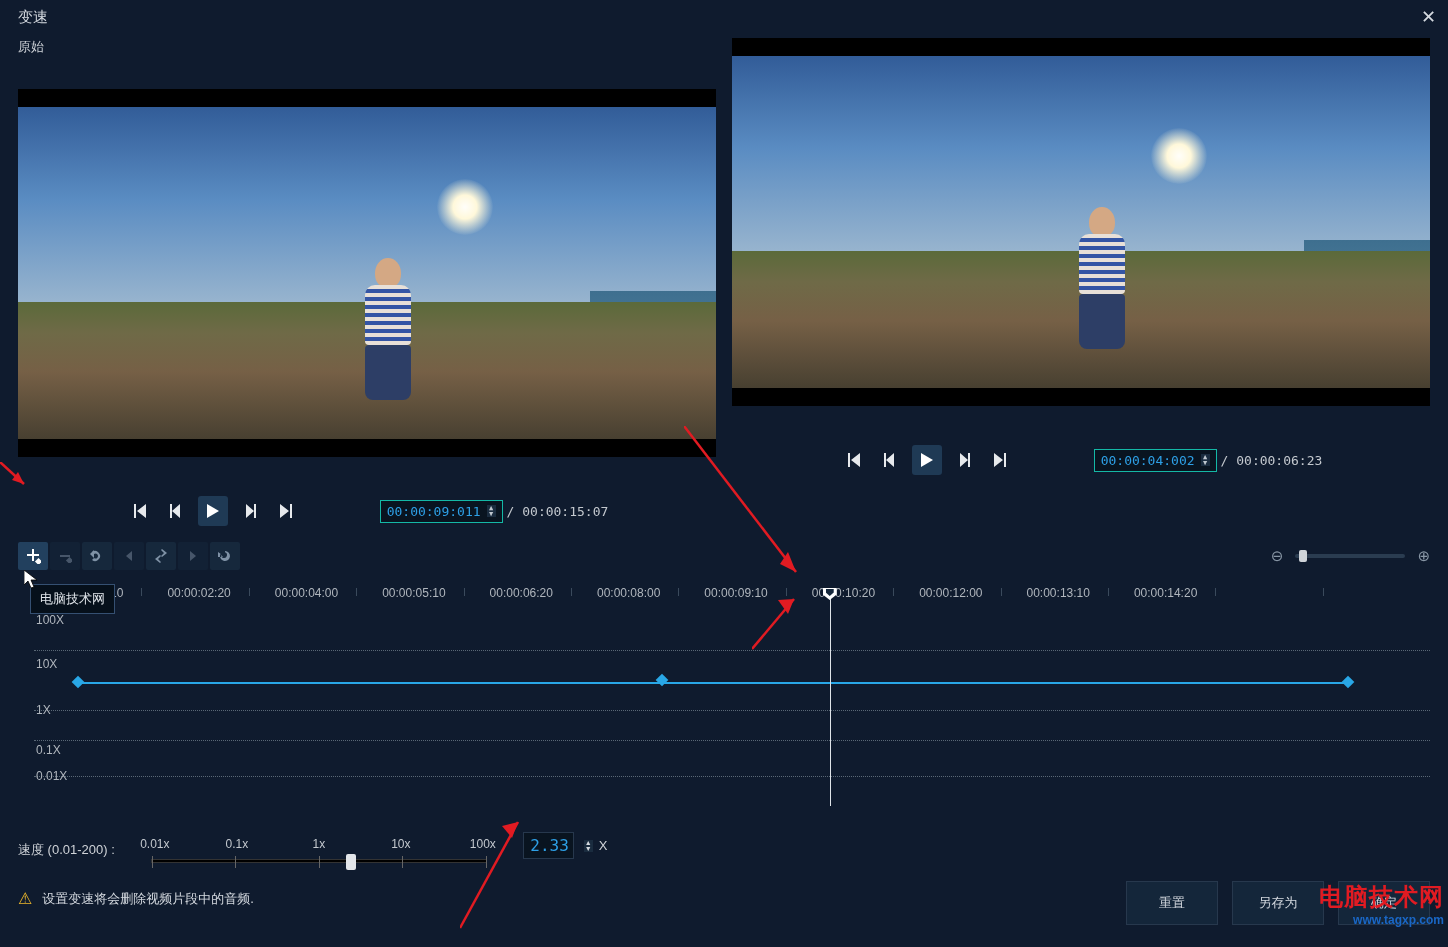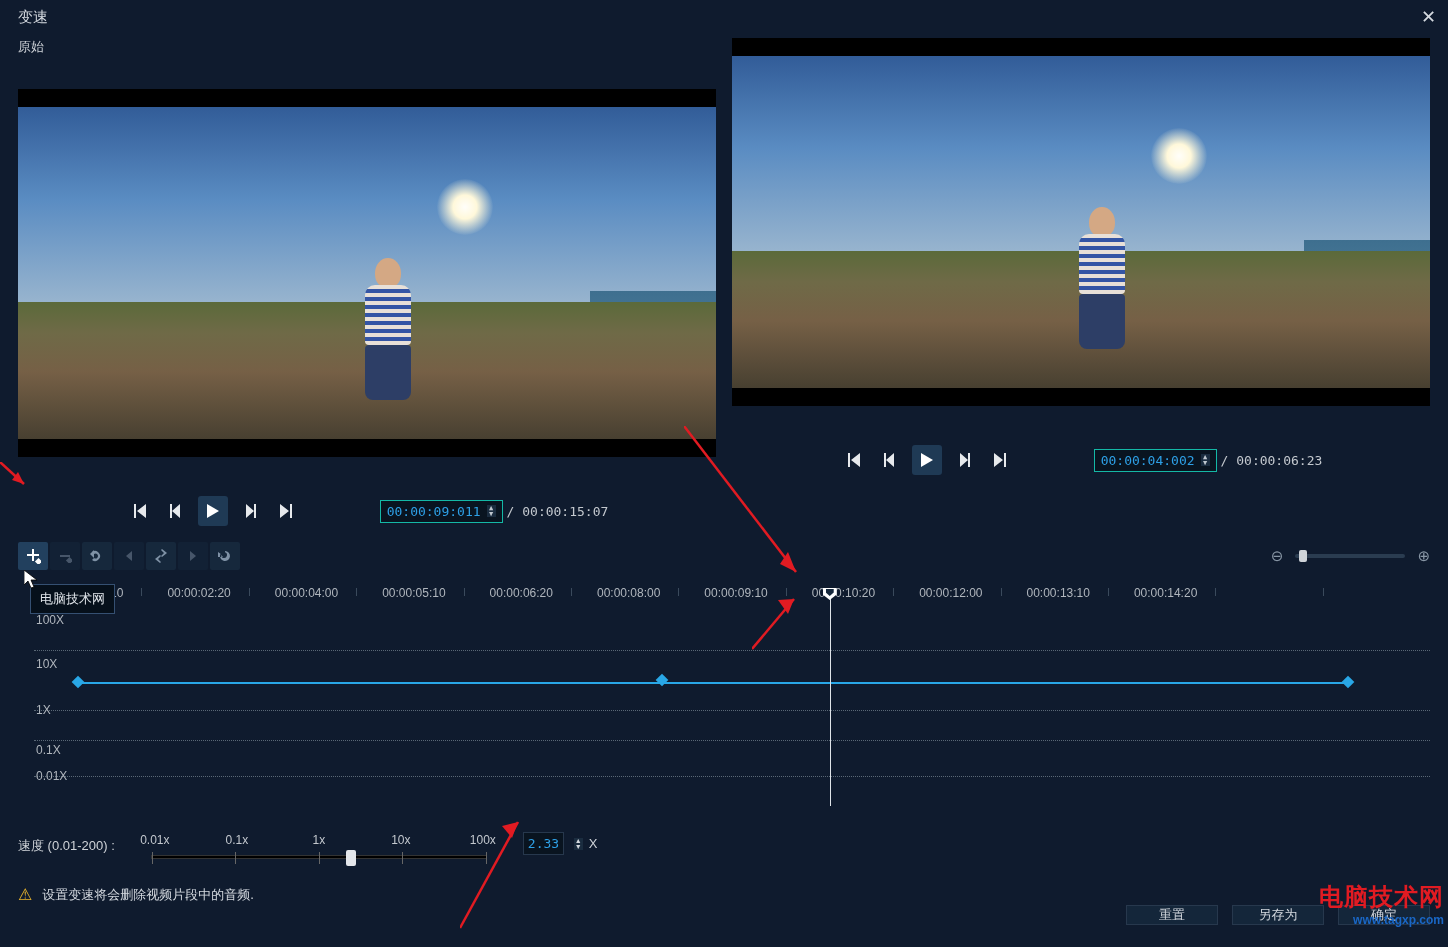--- a/index.html
+++ b/index.html
@@ -142,32 +142,32 @@
     }
     .speed-label { color: #cfd3d8; font-size: 13px; padding-bottom: 10px; }
     .slider-block { position: relative; width: 372px; }
     .slider-ticks { display: flex; justify-content: space-between; padding: 0 2px;}
     .slider-tick { text-align: center; font-size: 12px; color: #c3c8ce; width: 40px; }
     .slider-track { position: relative; height: 4px; background: #000; border: 1px solid #333; margin: 8px 18px 6px 18px; }
     .slider-track .tmark { position: absolute; top: -4px; width: 1px; height: 12px; background: #666; }
     .slider-thumb { position: absolute; top: -6px; width: 10px; height: 16px; background: #e3e6ea; border-radius: 2px; }
     .slider-labels-bottom { display: flex; justify-content: space-between; font-size: 12px; color: #c3c8ce; padding: 4px 10px 0 10px; }
     .speed-input-wrap { display: flex; align-items: center; gap: 6px; padding-bottom: 10px; }
-    .speed-input { background: #091420; border: 1px solid #27384d; color: #2ea0e6; width: 41px; padding: 3px 4px; font-size: 13px; text-align: right; font-family: Consolas, monospace;}
+    .speed-input { background: #091420; border: 1px solid #27384d; color: #2ea0e6; width: 51px; padding: 3px 4px; font-size: 16px; text-align: right; font-family: Consolas, monospace;}
     .xunit { color: #cfd3d8; font-size: 13px; }
 
     .warning-row { display: flex; align-items: center; gap: 10px; padding: 20px 18px 0 18px; }
     .warn-icon { color: #eab52b; font-size: 16px; }
 
     .footer-btns {
       position: absolute; right: 18px; bottom: 22px; display: flex; gap: 14px;
     }
     .f-btn {
       background: #14263a; border: 1px solid #27384d; color: #d4d9df;
-      padding: 0 0; width: 92px; text-align: center; font-size: 13px; cursor: pointer;
+      padding: 12px 0; width: 92px; text-align: center; font-size: 13px; cursor: pointer;
     }
 
     .watermark {
       position: absolute; right: 0; bottom: 20px; display: flex; align-items: center; gap: 2px; z-index: 30;
     }
     .wm-text { text-align: right; padding-right: 4px;}
     .wm-text .l1 { color: #e11b22; font-size: 24px; font-weight: bold; letter-spacing: 1px; }
     .wm-text .l2 { color: #1a67c6; font-size: 12px; font-weight: bold; }
     .wm-tag { background: #1a67c6; color: #fff; font-size: 40px; font-weight: 900; padding: 6px 12px; letter-spacing: 1px; font-style: italic; }
 

